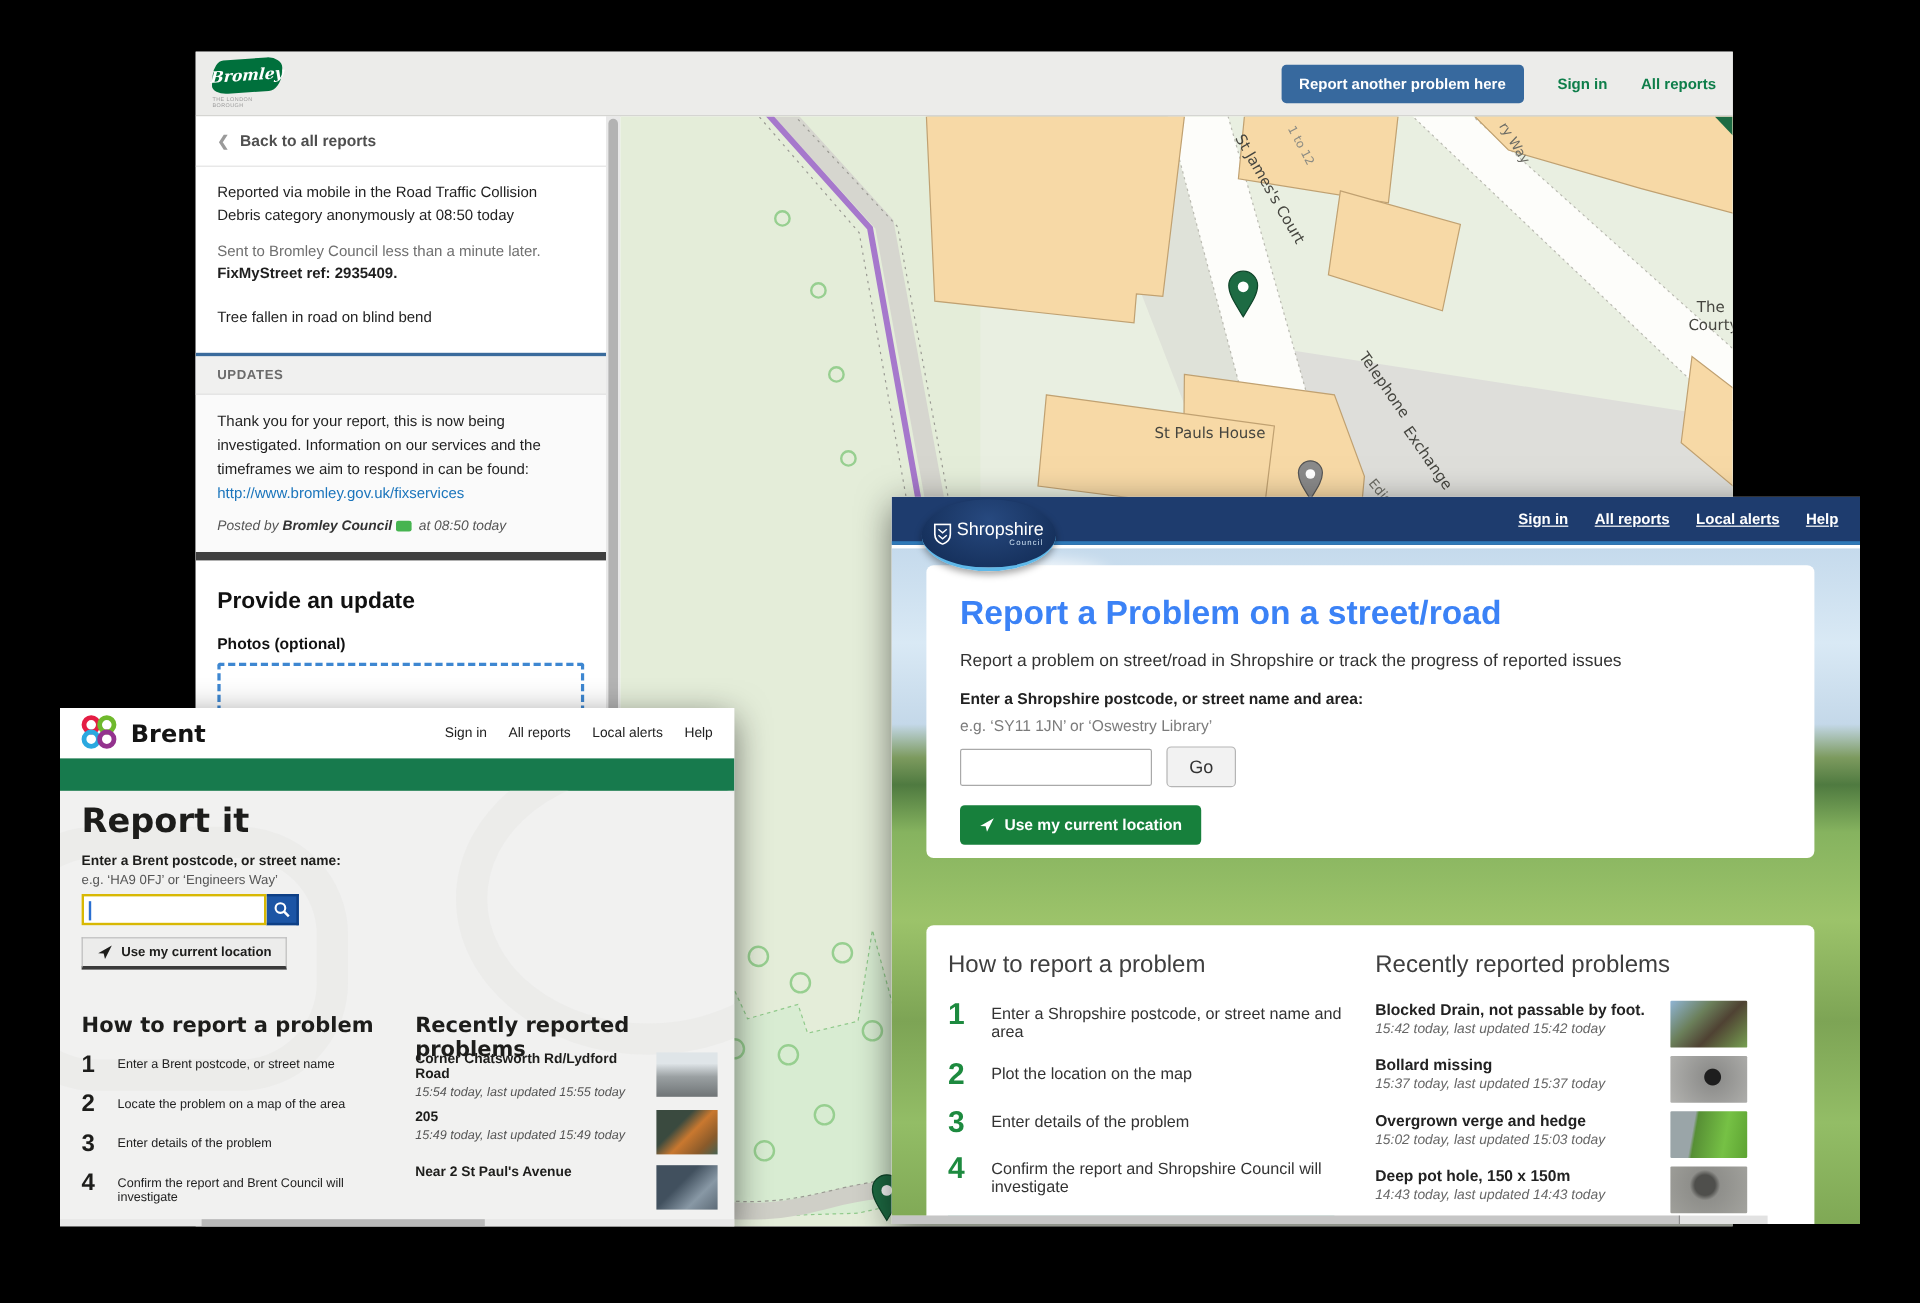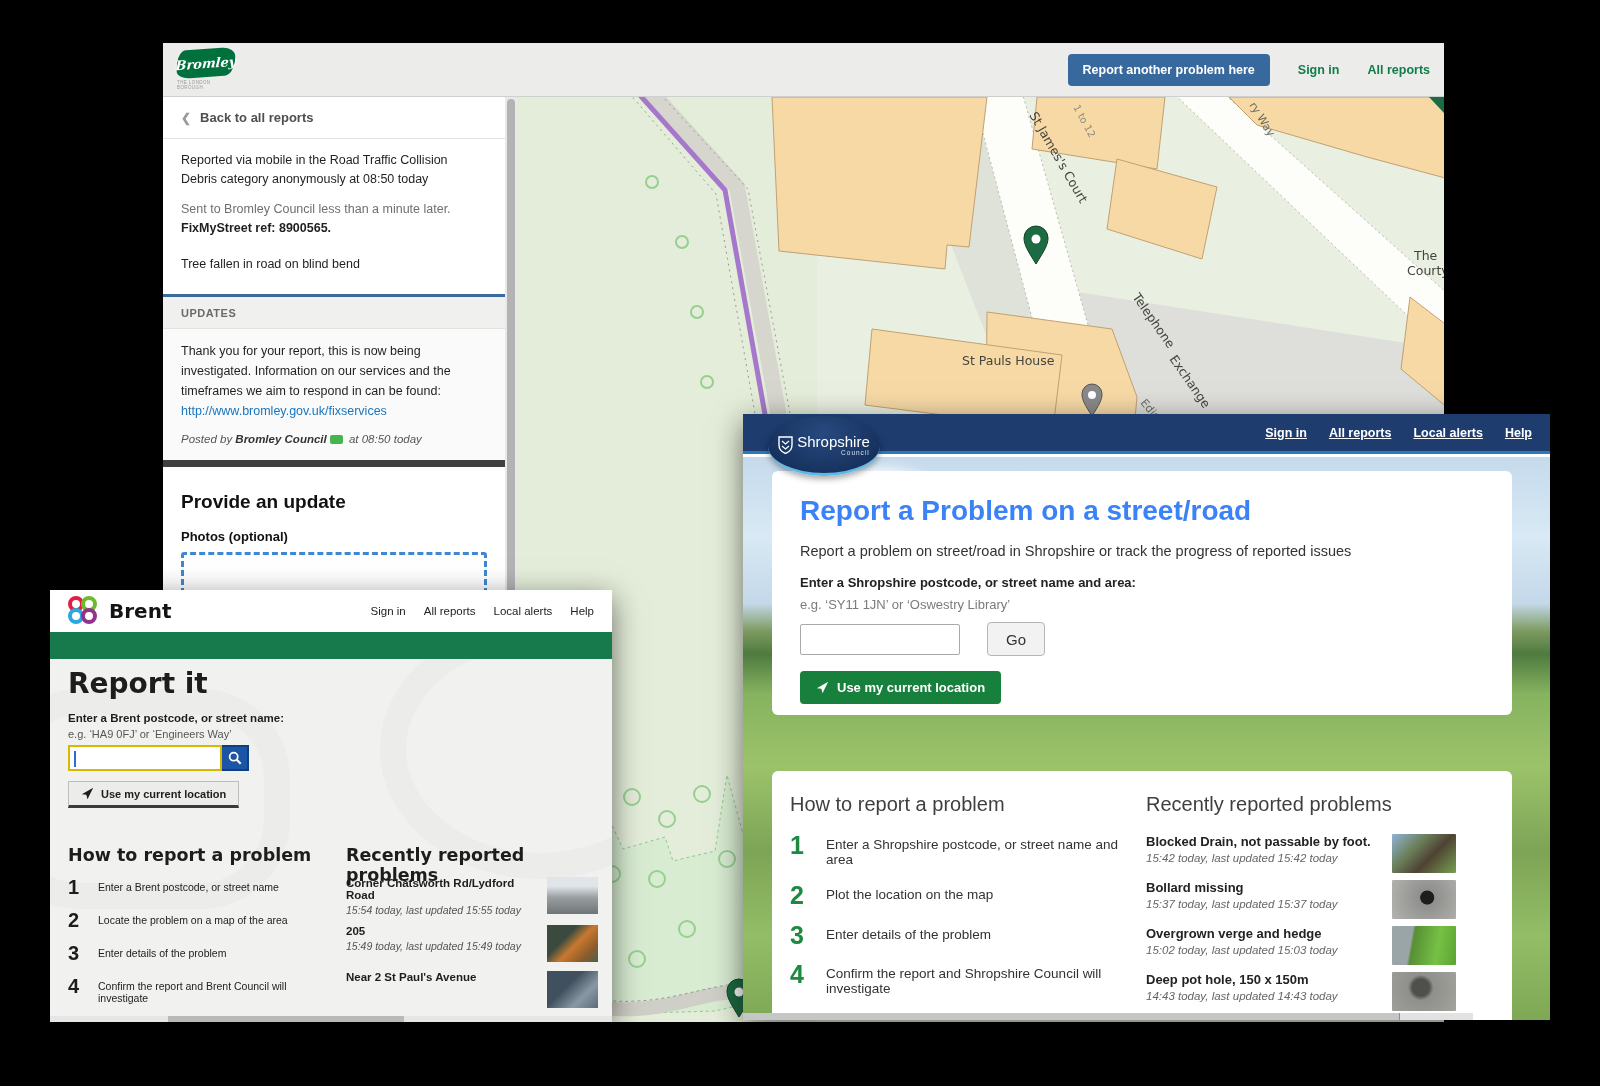--- a/index.html
+++ b/index.html
@@ -56,21 +56,21 @@
   .sh-nav a { color:#fff; font-size:12.5px; font-weight:700; text-decoration:underline; }
   .sh-body { position:absolute; top:43px; left:0; right:0; bottom:0;
     background:linear-gradient(180deg,#c5daec 0%, #d9e9f5 14%, #c4d8e9 26%, #7c9a5e 31%, #4f7a40 35%, #86b35f 42%, #9cc36a 55%, #7da455 70%, #93bd66 85%, #7fa855 100%); }
   .cloud { position:absolute; background:rgba(255,255,255,.8); border-radius:50%; filter:blur(6px); }
   .sh-card { position:absolute; background:#fff; border-radius:6px; }
   .sh-card1 { left:29px; top:14px; width:740px; height:244px; padding:24px 28px; }
   .sh-title { font-size:28px; font-weight:700; color:#3b82f6; margin-bottom:16px; }
   .sh-sub { font-size:14.5px; color:#333; margin-bottom:16px; }
   .sh-label { font-size:13px; font-weight:700; color:#222; margin-bottom:7px; }
   .sh-eg { font-size:13px; color:#7b7b7b; margin-bottom:10px; }
-  .sh-search { display:flex; align-items:center; gap:27px; margin-bottom:15px; }
+  .sh-search { display:flex; align-items:center; gap:12px; margin-bottom:15px; }
   .sh-input { width:160px; height:31px; border:1px solid #a9a9a9; border-radius:2px; background:#fff; }
   .sh-go { width:58px; height:34px; background:#f2f2f2; border:1px solid #b5b5b5; border-radius:4px; font-size:15px; color:#333; cursor:pointer; }
   .loc-btn { display:inline-flex; align-items:center; gap:8px; background:#17803c; color:#fff; font-weight:700; font-size:13px; border:none; border-radius:4px; padding:9px 16px; cursor:pointer; }
   .loc-arrow { display:inline-block; width:13px; height:13px; }
   .sh-card2 { left:29px; top:314px; width:740px; height:290px; padding:22px 0 0 18px; }
   .sh-h2 { font-size:20px; font-weight:400; color:#3f3f3f; margin-bottom:18px; font-family:"Liberation Sans", sans-serif; }
   .sh-steps { width:330px; }
   .step-row { display:flex; gap:14px; margin-bottom:17px; align-items:flex-start; }
   .step-num { font-size:25px; font-weight:700; color:#1d8a3f; line-height:.9; width:22px; flex:none; }
   .step-text { font-size:13.5px; color:#333; padding-top:3px; }
@@ -147,21 +147,21 @@
     </div>
 
     <div class="b-body">
       <div class="b-sidebar">
         <div class="back-row">
           <span class="chev">❮</span>
           <span>Back to all reports</span>
         </div>
         <div class="sb-content">
           <p class="sb-p">Reported via mobile in the Road Traffic Collision Debris category anonymously at 08:50 today</p>
-          <p class="sb-p sb-sent"><span>Sent to Bromley Council less than a minute later. </span><b>FixMyStreet ref: 8900565.</b></p>
+          <p class="sb-p sb-sent"><span>Sent to Bromley Council less than a minute later. </span><b>FixMyStreet ref: 2935409.</b></p>
           <p class="sb-p sb-desc">Tree fallen in road on blind bend</p>
 
           <div class="updates">
             <div class="updates-label">UPDATES</div>
             <div class="update-item">
               <span>Thank you for your report, this is now being investigated. Information on our services and the timeframes we aim to respond in can be found: </span><a href="#">http://www.bromley.gov.uk/fixservices</a>
               <div class="posted">
                 <span>Posted by </span><b>Bromley Council</b><span class="fms-badge"></span><span> at 08:50 today</span>
               </div>
             </div>

